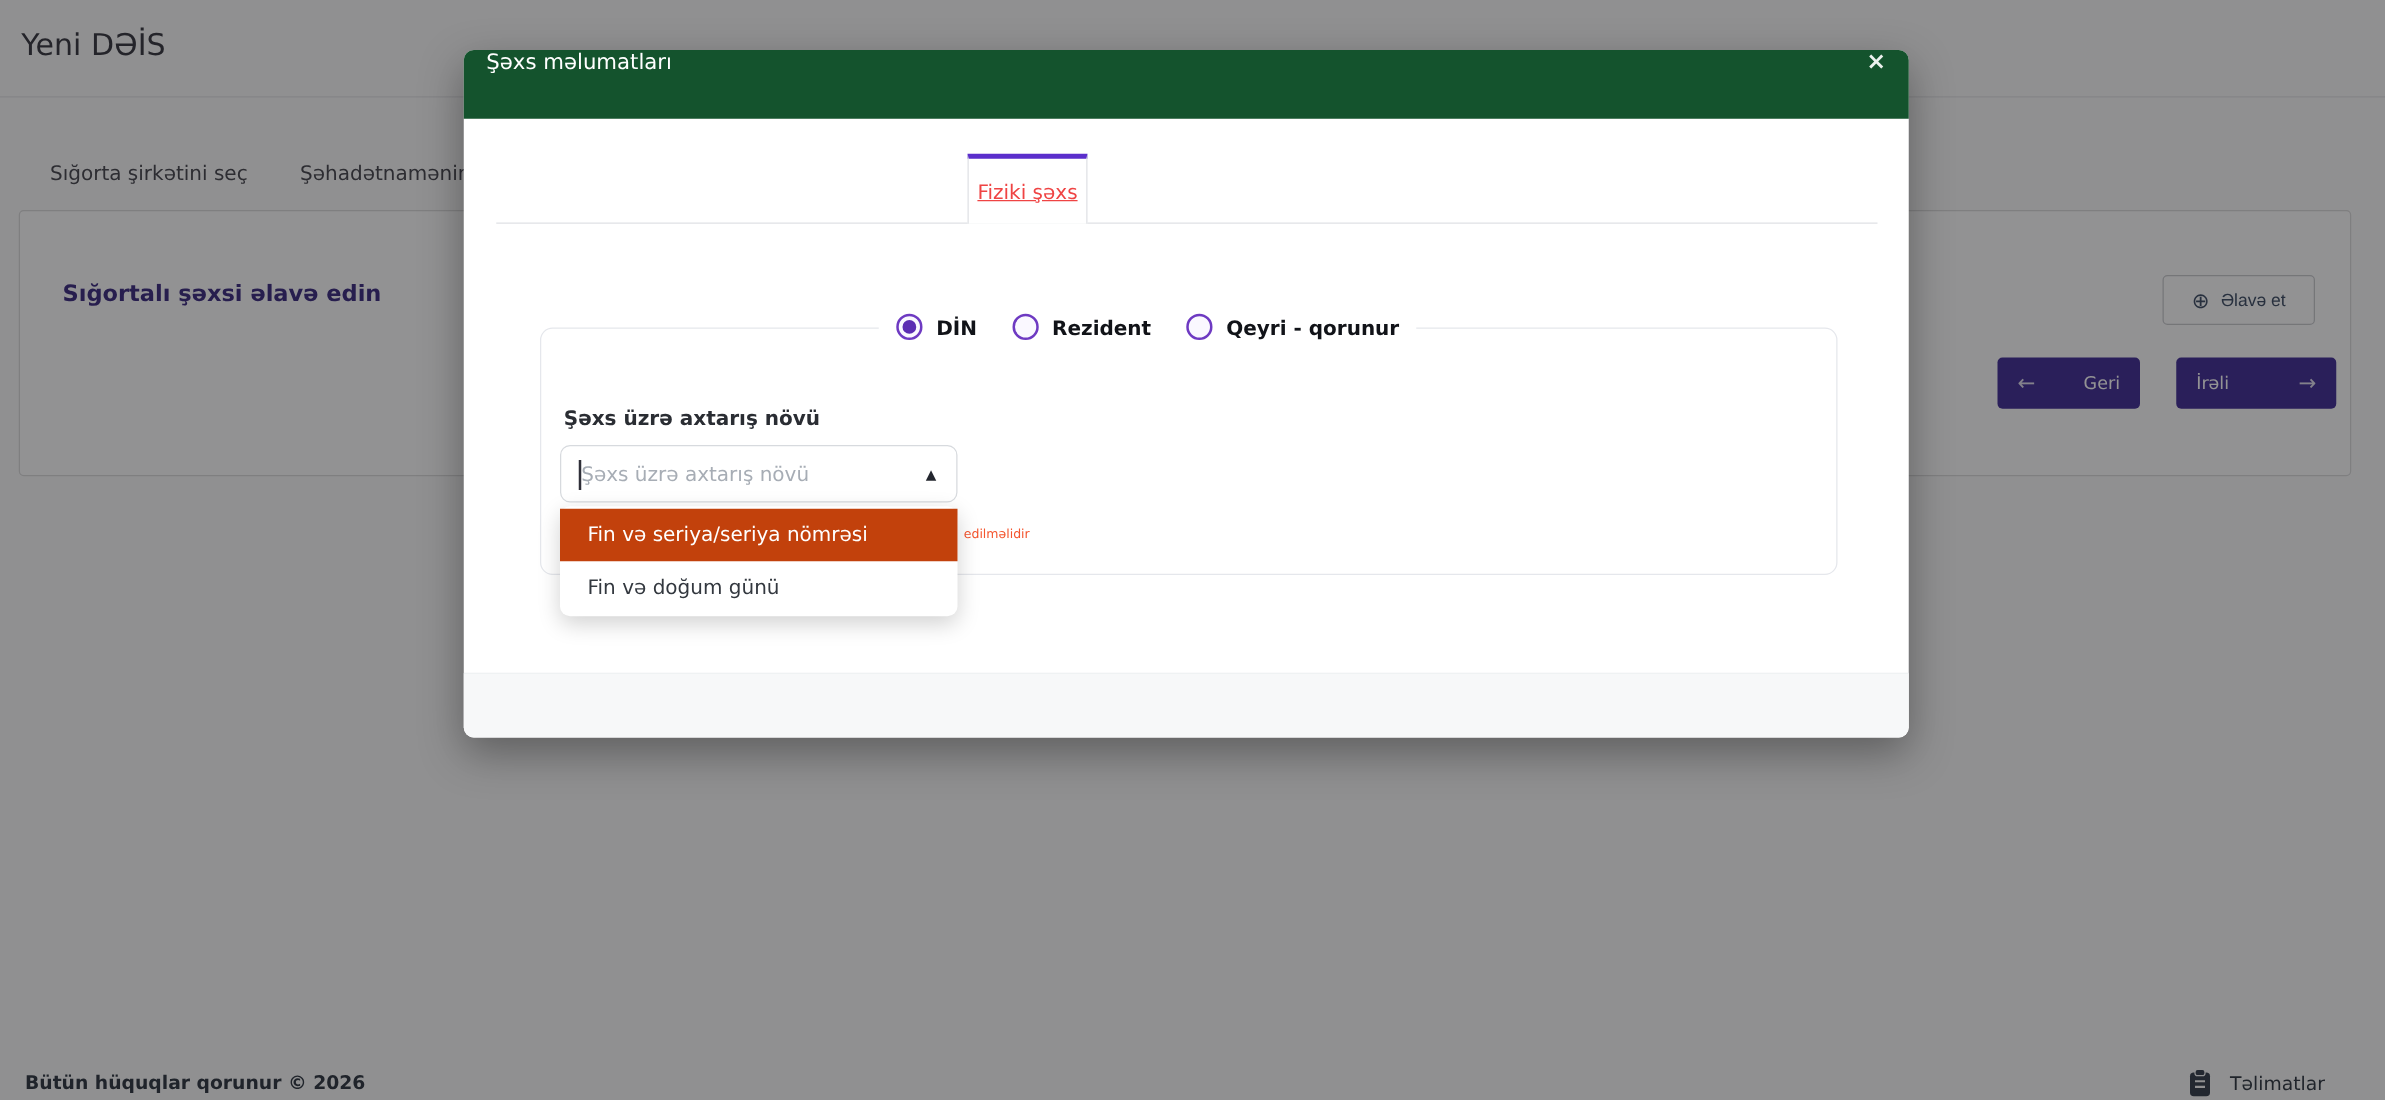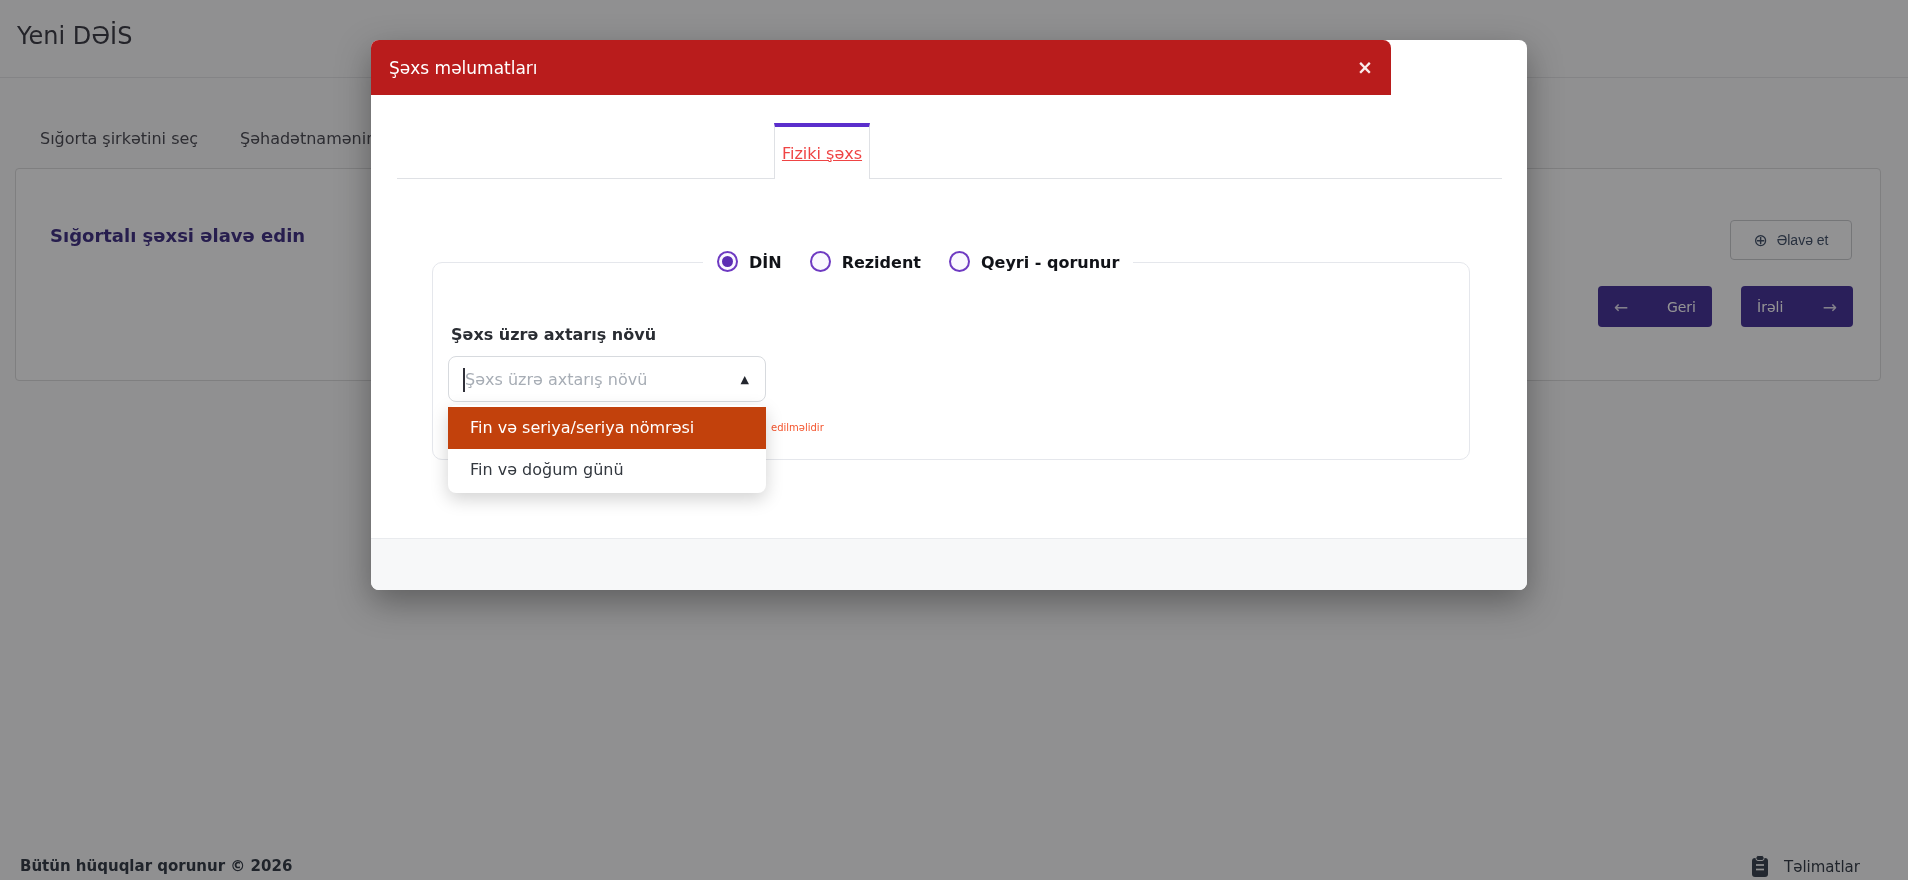--- a/index.html
+++ b/index.html
@@ -18,33 +18,33 @@
   .card-heading { position:absolute; left:34px; top:56px; font-size:18px; font-weight:700; color:#3b2a80; }
   .add-btn { position:absolute; left:1714px; top:51px; width:122px; height:40px;
     border:1px solid #c9cacd; border-radius:4px; background:transparent; color:#3c4c63;
     display:flex; align-items:center; justify-content:center; gap:9px; font-size:14px; cursor:pointer; }
   .add-btn .plus { font-size:17px; line-height:1; }
   .nav-btn { position:absolute; top:286px; height:41px; background:#412c96; border:none; border-radius:4px;
     color:#fff; font-size:14px; display:flex; align-items:center; justify-content:space-between;
     padding:0 16px; cursor:pointer; font-family:"DejaVu Sans", sans-serif; }
   .nav-btn .arr { font-size:17px; color:rgba(255,255,255,.85); }
   .nav-btn.geri { left:1598px; width:114px; }
-  .nav-btn.ireli { left:1741px; width:112px; }
+  .nav-btn.ireli { left:1741px; width:128px; }
   .footer-left { position:absolute; left:20px; top:857px; font-size:15px; font-weight:700; color:#2e3640; }
   .footer-right { position:absolute; left:1750px; top:855px; display:flex; align-items:center; gap:14px;
     color:#2e3640; font-size:15px; font-weight:500; cursor:pointer; }
 
   
   .overlay { position:absolute; inset:0; background:rgba(15,15,18,0.45); z-index:10; }
 
   
   .modal { position:absolute; left:371px; top:40px; width:1156px; height:550px; z-index:20;
     background:#fff; border-radius:8px; box-shadow:0 12px 34px rgba(0,0,0,.35); }
-  .modal-header { position:absolute; left:0; top:0; width:1020px; height:55px; background:#b91c1c;
-    border-radius:8px 8px 0 0; display:flex; align-items:center; justify-content:space-between; padding:0 18px; }
+  .modal-header { position:absolute; left:0; top:0; width:1156px; height:55px; background:#14532d;
+    border-radius:8px 8px 0 0; display:flex; align-items:flex-start; justify-content:space-between; padding:0 18px; }
   .modal-title { color:#fff; font-size:17px; font-weight:500; }
   .modal-close { color:rgba(255,255,255,.92); font-size:19px; font-weight:700; cursor:pointer; line-height:1; }
 
   .tab-divider { position:absolute; left:26px; top:138px; width:1105px; height:1px; background:#dfe1e5; }
   .mtab { position:absolute; top:83px; height:56px; display:flex; align-items:center; justify-content:center;
     font-size:16px; cursor:pointer; }
   .mtab.active { left:403px; width:96px; background:#fff; border-left:1px solid #dfe1e5;
     border-right:1px solid #dfe1e5; border-top:4px solid #5b2ecc; color:#ef4444; z-index:2;text-decoration:underline; }
   .mtab.inactive { left:511px; width:150px; color:#9aa0a6; }
 

